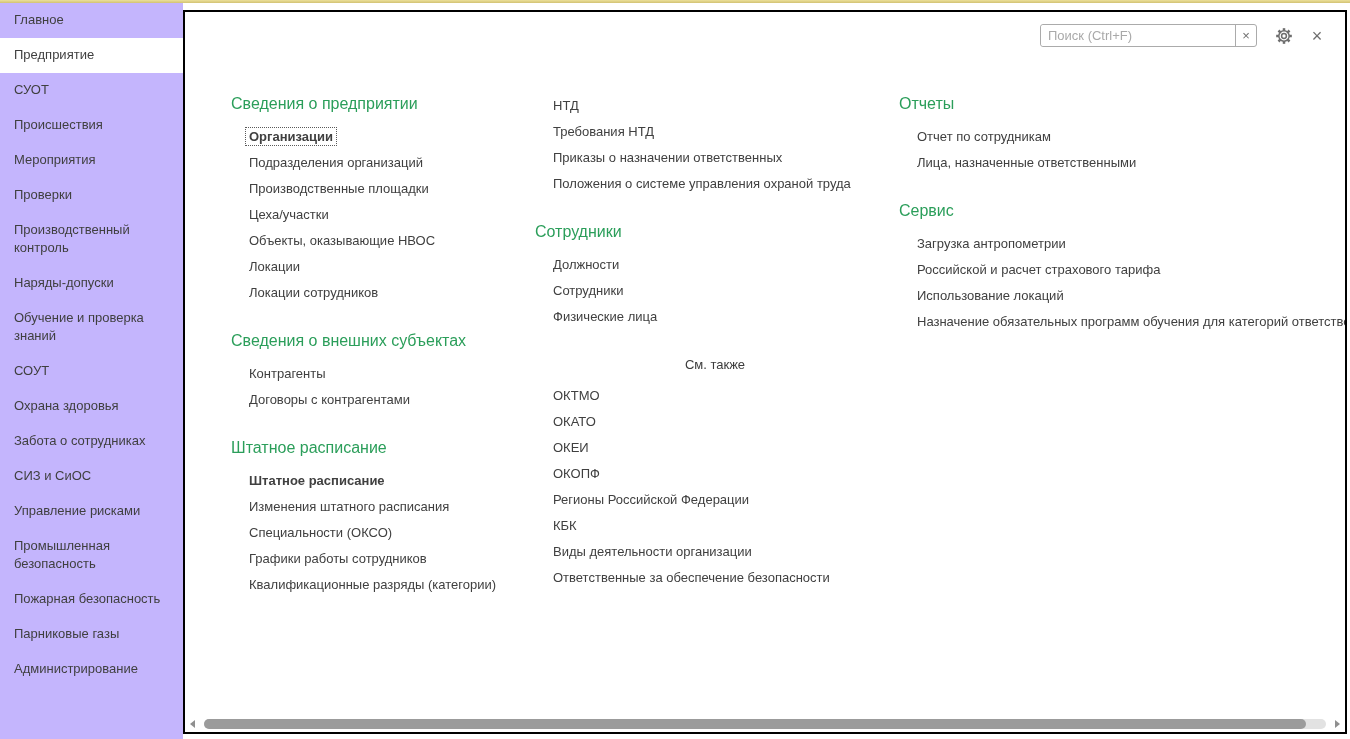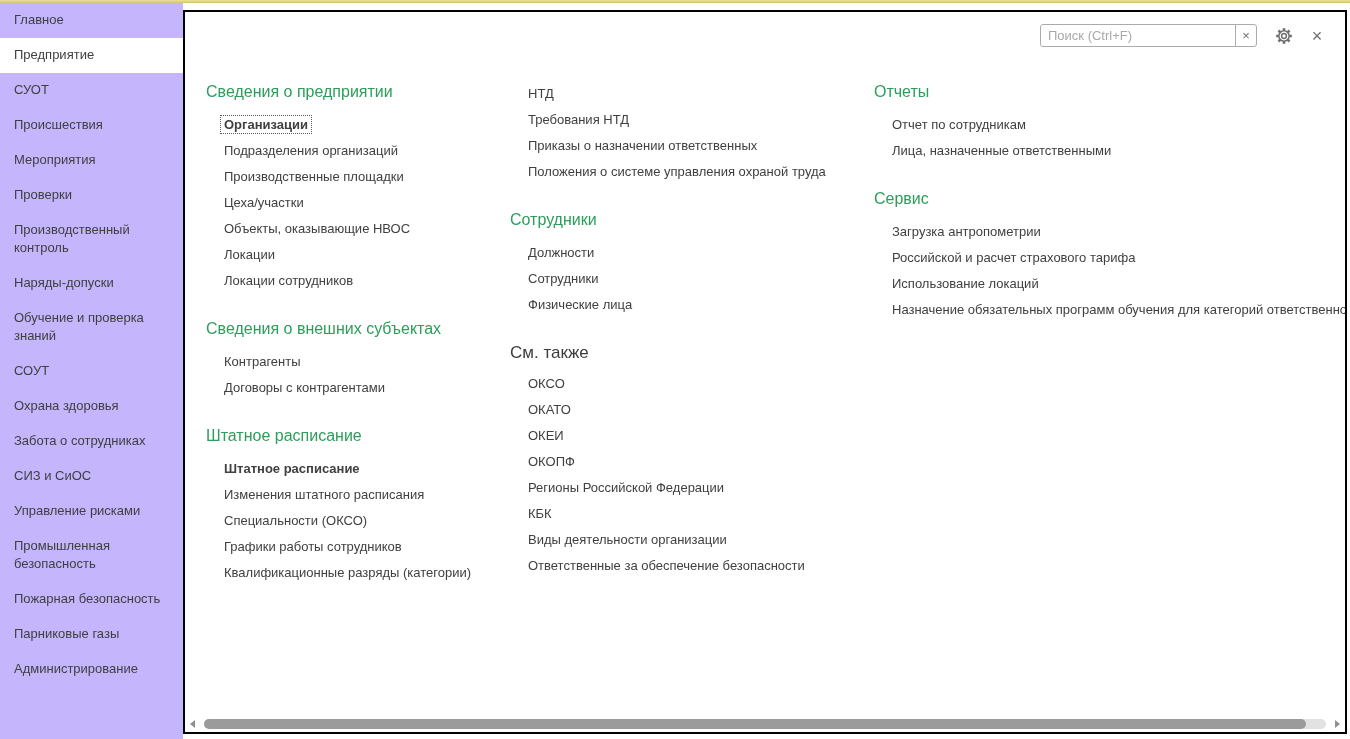--- a/index.html
+++ b/index.html
@@ -33,29 +33,29 @@
   .search-clear { width:21px; display:flex; align-items:center; justify-content:center;
                   border-left:1px solid #ABABAB; color:#6E6E6E; font-size:13px;
                   cursor:pointer; }
   .icon-btn { display:flex; align-items:center; justify-content:center;
               cursor:pointer; }
   .gear-btn { margin-left:16px; width:22px; height:22px; }
   .close-btn { margin-left:12px; width:20px; height:20px; color:#6E6E6E;
                font-size:18px; line-height:18px; }
 
   
-  .col { position:absolute; top:69px; }
+  .col { position:absolute; top:81px;margin-left:25px; }
   .col1 { left:21px;  width:300px; }
   .col2 { left:325px; width:360px; }
   .col3 { left:689px; width:472px; overflow:hidden; }
 
   .section { margin-bottom:24px; }
   .section-title { font-size:16px; font-weight:normal; color:#2B9E5A;
                    line-height:21px; margin-bottom:10px; white-space:nowrap; }
-  .section-title.plain { font-size:17px; color:#3C3C3C; margin-bottom:8px; }
+  .section-title.plain { font-size:13px; color:#3C3C3C; margin-bottom:8px;text-align:center; }
   .item { font-size:13px; color:#404040; line-height:26px; padding-left:18px;
           white-space:nowrap; cursor:pointer; }
   .item.bold span { font-weight:bold; }
   .item.focused span { border:1px dotted #5a5a5a; padding:1px 3px; margin-left:-4px;font-weight:bold; }
 
   
   .hscroll { position:absolute; left:5px; right:5px; bottom:2px; height:12px;
              display:flex; align-items:center; }
   .arr { width:0; height:0; cursor:pointer; }
   .arr-left  { border-top:4px solid transparent; border-bottom:4px solid transparent;
@@ -154,21 +154,21 @@
         <div class="item"><span>Положения о системе управления охраной труда</span></div>
       </div>
       <div class="section">
         <div class="section-title">Сотрудники</div>
         <div class="item"><span>Должности</span></div>
         <div class="item"><span>Сотрудники</span></div>
         <div class="item"><span>Физические лица</span></div>
       </div>
       <div class="section">
         <div class="section-title plain">См. также</div>
-        <div class="item"><span>ОКСО</span></div>
+        <div class="item"><span>ОКТМО</span></div>
         <div class="item"><span>ОКАТО</span></div>
         <div class="item"><span>ОКЕИ</span></div>
         <div class="item"><span>ОКОПФ</span></div>
         <div class="item"><span>Регионы Российской Федерации</span></div>
         <div class="item"><span>КБК</span></div>
         <div class="item"><span>Виды деятельности организации</span></div>
         <div class="item"><span>Ответственные за обеспечение безопасности</span></div>
       </div>
     </div>
   <div class="col col3" id="col3">

